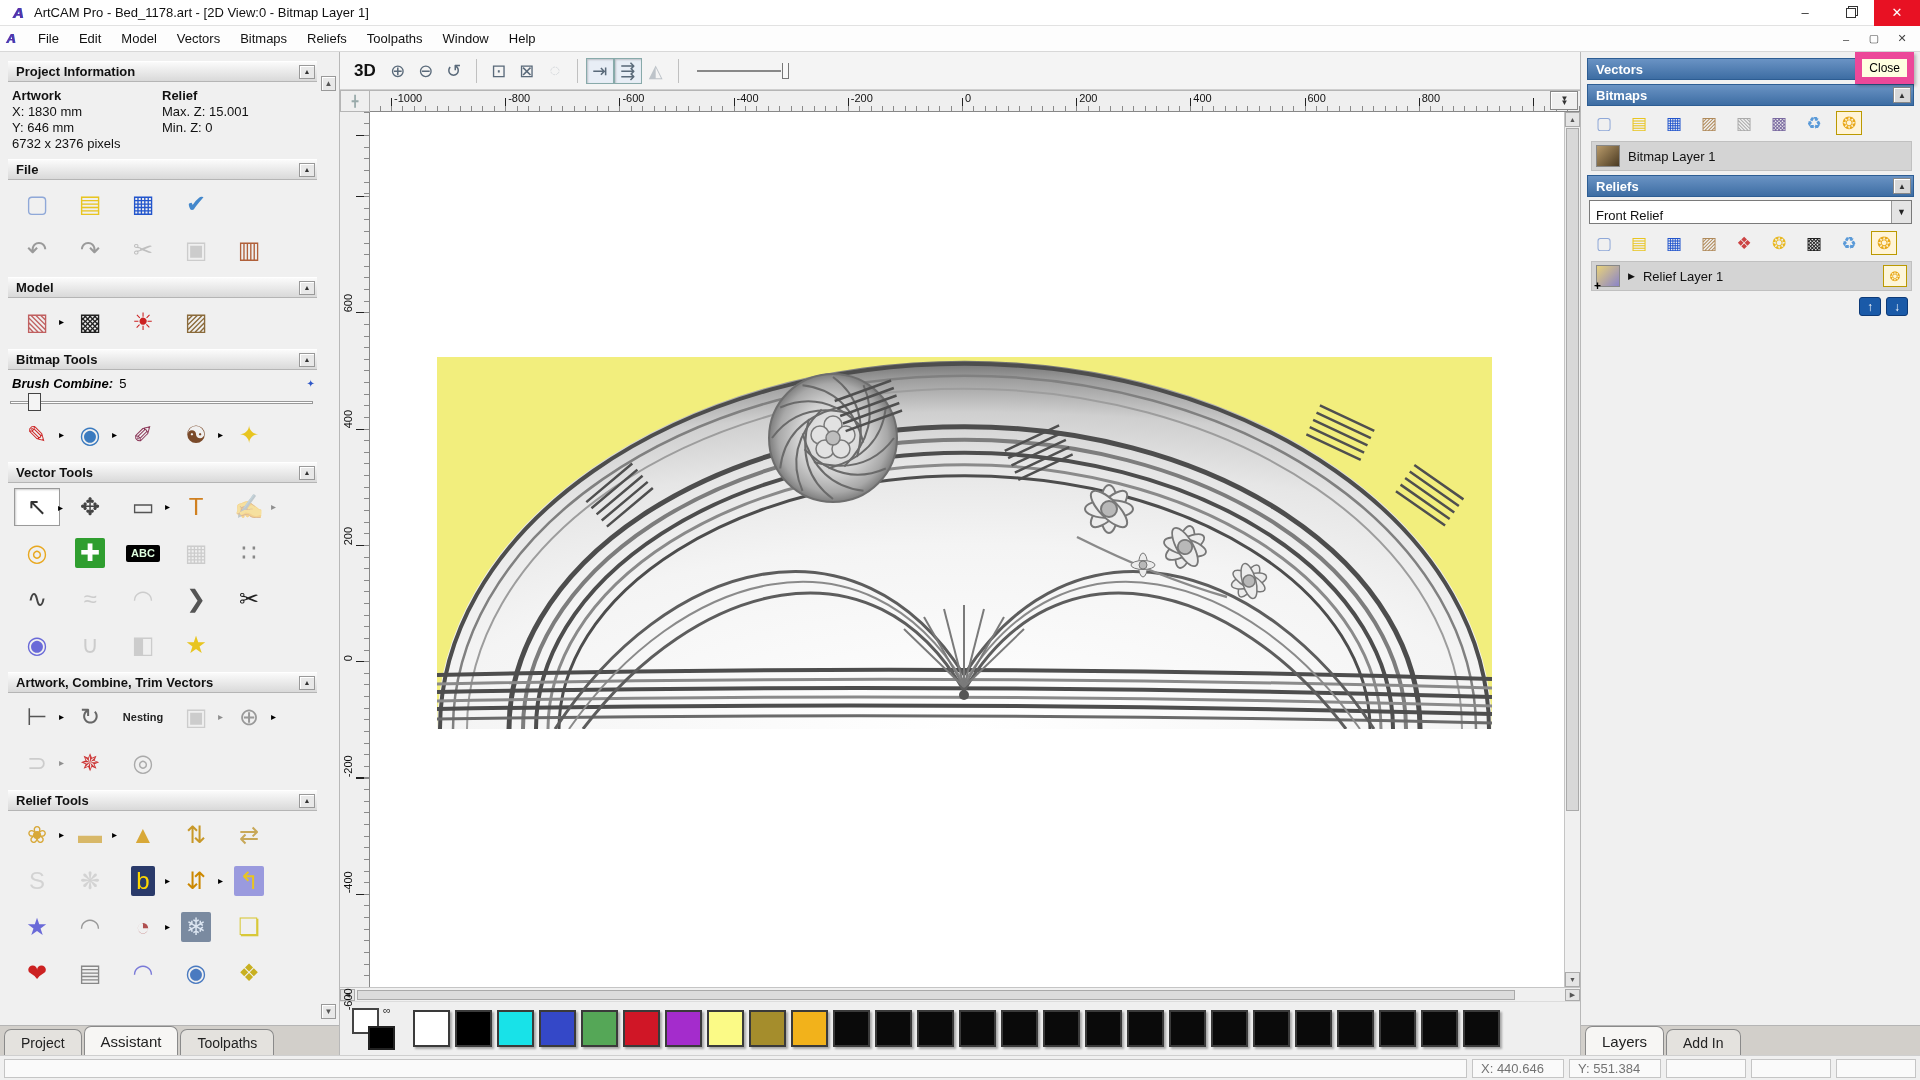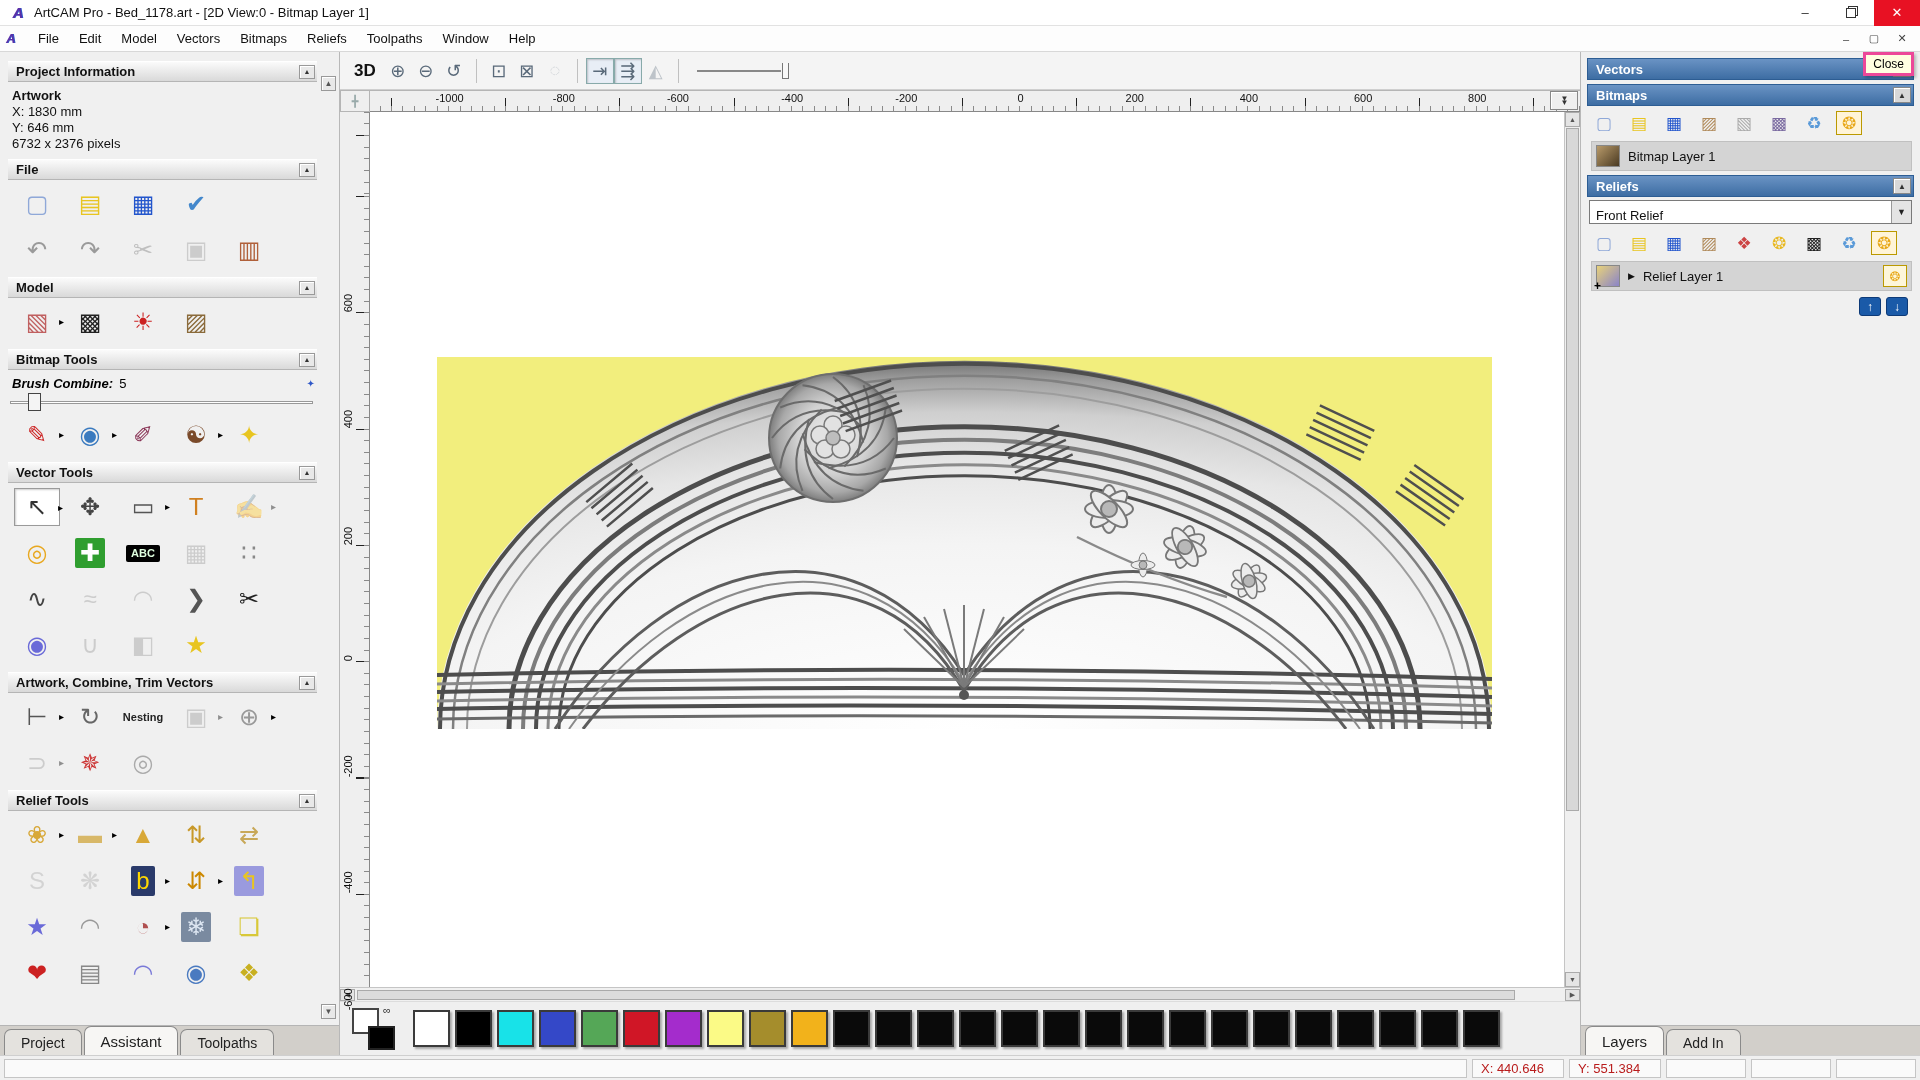--- a/index.html
+++ b/index.html
@@ -14,21 +14,21 @@
   .cap-btn { width:46px; height:26px; display:flex; align-items:center; justify-content:center; font-size:13px; color:#333; }
   .cap-btn.close { background:#e81123; color:#fff; }
   .restore-box { width:10px; height:10px; border:1px solid #333; box-shadow:2px -2px 0 -1px #fff, 2px -2px 0 0 #333; }
 
   
   .menubar { height:26px; background:#fdfdfd; display:flex; align-items:center; border-bottom:1px solid #d8d8d8; flex:0 0 auto; position:relative; }
   .mdi-icon { width:18px; margin:0 4px 0 6px; font-weight:bold; font-style:italic; font-size:13px; color:#5a2fa8; text-shadow:1px 0 #2f58c8; }
   .menu-item { font-size:13px; color:#111; padding:3px 10px; cursor:default; }
   .mdi-btns { margin-left:auto; display:flex; margin-right:4px; }
   .mdi-btn { width:28px; height:20px; display:flex; align-items:center; justify-content:center; font-size:11px; color:#444; }
-  .tooltip { position:absolute; top:26px; right:6px; background:#ffffe1; border:3px solid #ec4899; font-size:12px; color:#000; padding:2px 7px; box-shadow:2px 2px 3px rgba(0,0,0,.25); z-index:60; }
+  .tooltip { position:absolute; top:26px; right:6px; background:#ffffe1; border:7px solid #ec4899; font-size:12px; color:#000; padding:2px 7px; box-shadow:2px 2px 3px rgba(0,0,0,.25); z-index:60; }
 
   
   .main { flex:1 1 auto; display:flex; min-height:0; }
 
   
   .left-panel { width:340px; flex:0 0 auto; background:#f0f0f0; border-right:1px solid #b8b8b8; display:flex; flex-direction:column; position:relative; overflow:hidden; }
   .lp-content { flex:1 1 auto; overflow:hidden; padding:4px 22px 0 8px; }
   .sec-header { display:flex; align-items:center; background:linear-gradient(#fbfbfb,#d9d9d9); border-top:1px solid #fff; border-bottom:1px solid #b5b5b5; height:21px; padding:0 2px 0 8px; margin-top:5px; }
   .sec-header .sec-title { font-size:13px; font-weight:bold; color:#111; flex:1; }
   .rollup { width:16px; height:14px; background:#e8e8e8; border:1px solid #999; box-shadow:inset 1px 1px 0 #fff; font-size:7px; display:flex; align-items:center; justify-content:center; color:#333; }
@@ -72,21 +72,21 @@
   .tb-slider .thumb { position:absolute; right:0; top:2px; width:7px; height:16px; border:1px solid #777; border-top:none; background:#f8f8f8; }
 
   .ruler-row { height:22px; display:flex; flex:0 0 auto; }
   .ruler-corner { width:30px; background:#efefef; border:1px solid #b5b5b5; font-size:11px; color:#9aa; display:flex; align-items:center; justify-content:center; }
   .ruler-top { position:relative; flex:1; background:#efefef; border-top:1px solid #b5b5b5; border-bottom:1px solid #888;
     background-image:
       repeating-linear-gradient(to right, #8a8a8a 0 1px, transparent 1px 11.42px),
       repeating-linear-gradient(to right, #222 0 1px, transparent 1px 114.2px);
     background-size:100% 5px, 100% 13px;
     background-repeat:repeat-x, repeat-x;
-    background-position:21px bottom, 21px bottom;text-align:center; }
+    background-position:21px bottom, 21px bottom; }
   .ruler-top .labels { position:absolute; left:21px; top:1px; display:flex; }
   .ruler-top .labels span { width:114.2px; font-size:11px; color:#111; padding-left:3px; }
   .ruler-unit { position:absolute; right:34px; top:20px; font-size:11px; color:#111; }
   .unit-btn { position:absolute; right:2px; top:0; width:28px; height:19px; background:#efefef; border:1px solid #888; box-shadow:inset 1px 1px 0 #fff; font-size:8px; letter-spacing:-1px; color:#333; display:flex; align-items:center; justify-content:center; flex-direction:column; line-height:4px; }
 
   .canvas-body { flex:1 1 auto; display:flex; min-height:0; }
   .ruler-left { position:relative; width:30px; background:#efefef; border-right:1px solid #888; flex:0 0 auto;
     background-image:
       repeating-linear-gradient(to bottom, #8a8a8a 0 1px, transparent 1px 11.63px),
       repeating-linear-gradient(to bottom, #222 0 1px, transparent 1px 116.3px);
@@ -133,21 +133,21 @@
   .expander { font-size:9px; color:#111; }
   .bulb-btn { width:24px; height:22px; background:#fdf6da; border:1px solid #b90; display:flex; align-items:center; justify-content:center; font-size:13px; color:#e8a818; }
   .combo { display:flex; height:24px; border:1px solid #7a7a7a; background:#fff; margin:3px 2px 2px 2px; align-items:flex-end; }
   .combo .combo-text { flex:1; font-size:13px; padding-left:6px; color:#111; }
   .combo .combo-btn { width:20px; height:22px; background:#e4e4e4; border-left:1px solid #999; font-size:9px; display:flex; align-items:center; justify-content:center; color:#222; }
   .updown-row { display:flex; justify-content:flex-end; gap:5px; padding:4px 6px 0 0; }
   .ud-btn { width:22px; height:19px; background:#1a5aa8; color:#fff; border:1px solid #0d3a78; border-radius:3px; font-size:12px; display:flex; align-items:center; justify-content:center; }
 
   
   .statusbar { height:25px; background:#f0f0f0; border-top:1px solid #cfcfcf; display:flex; align-items:center; gap:5px; padding:0 4px; flex:0 0 auto; }
-  .sb-cell { height:19px; background:#fafafa; border:1px solid #c5c5c5; font-size:13px; color:#b91c1c; display:flex; align-items:center; padding:0 8px; }
+  .sb-cell { height:19px; background:#fafafa; border:1px solid #c5c5c5; font-size:13px; color:#737373; display:flex; align-items:center; padding:0 8px; }
   .sb-fill { flex:1; }
   .sb-x { width:92px; } .sb-y { width:92px; }
   .sb-e { width:80px; }
 </style>
 </head>
 <body>
 
 <div class="window">
 
   <div class="titlebar">
@@ -192,20 +192,25 @@
         <div class="sec-header">
           <span class="sec-title">Project Information</span>
           <span class="rollup">▲</span>
         </div>
         <div class="pi-grid">
           <div class="pi-col">
             <b>Artwork</b>
             <span>X: 1830 mm</span><br>
             <span>Y: 646 mm</span><br>
             <span>6732 x 2376 pixels</span>
+          </div>
+          <div class="pi-col">
+            <b>Relief</b>
+            <span>Max. Z: 15.001</span><br>
+            <span>Min. Z: 0</span>
           </div>
         </div>
 
         <div class="sec-header">
           <span class="sec-title">File</span>
           <span class="rollup">▲</span>
         </div>
         <div class="tool-row">
 
         <div class="tool">

